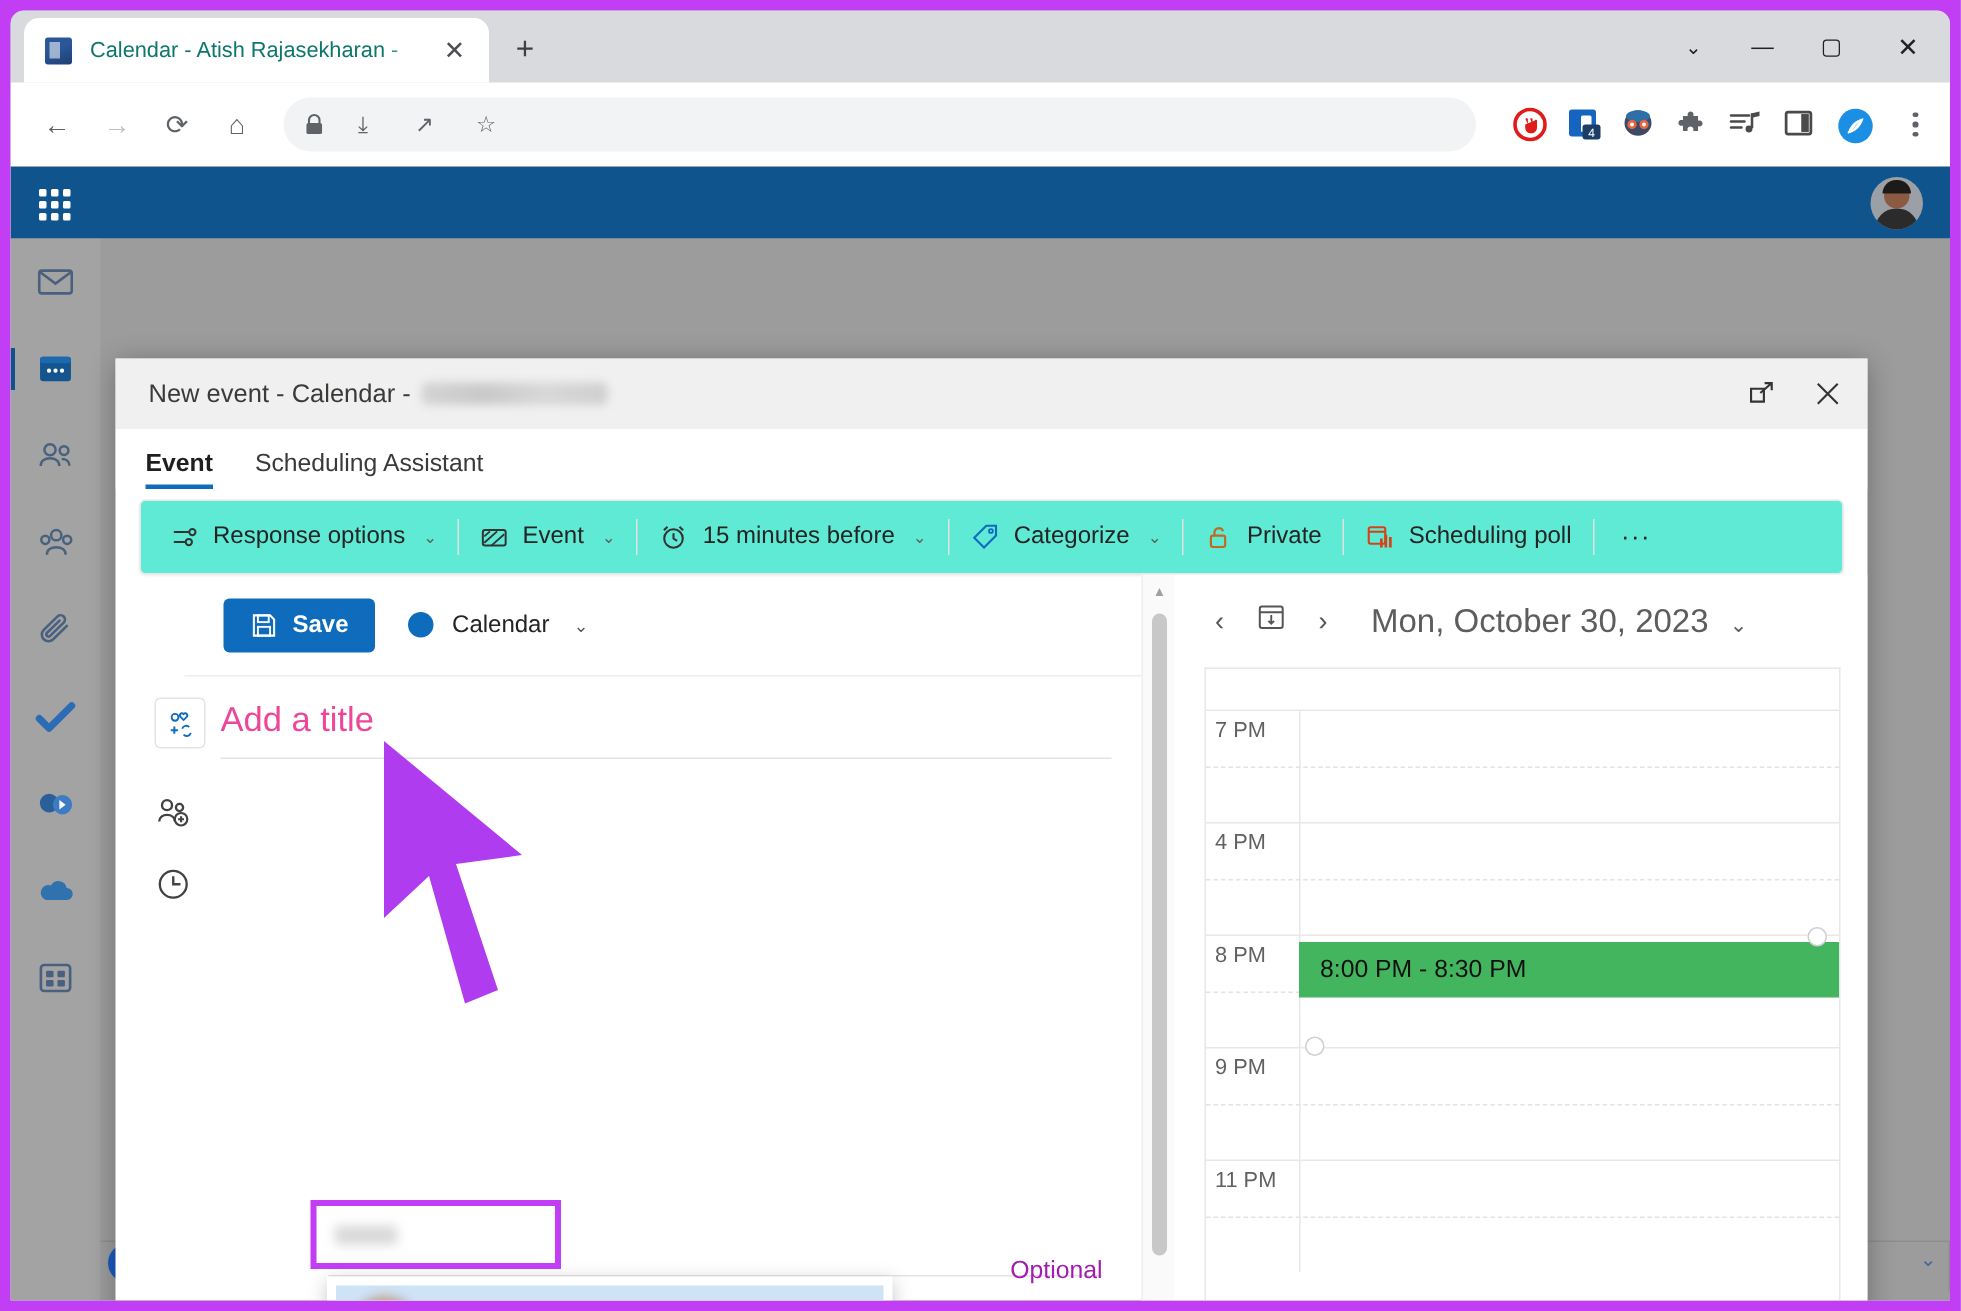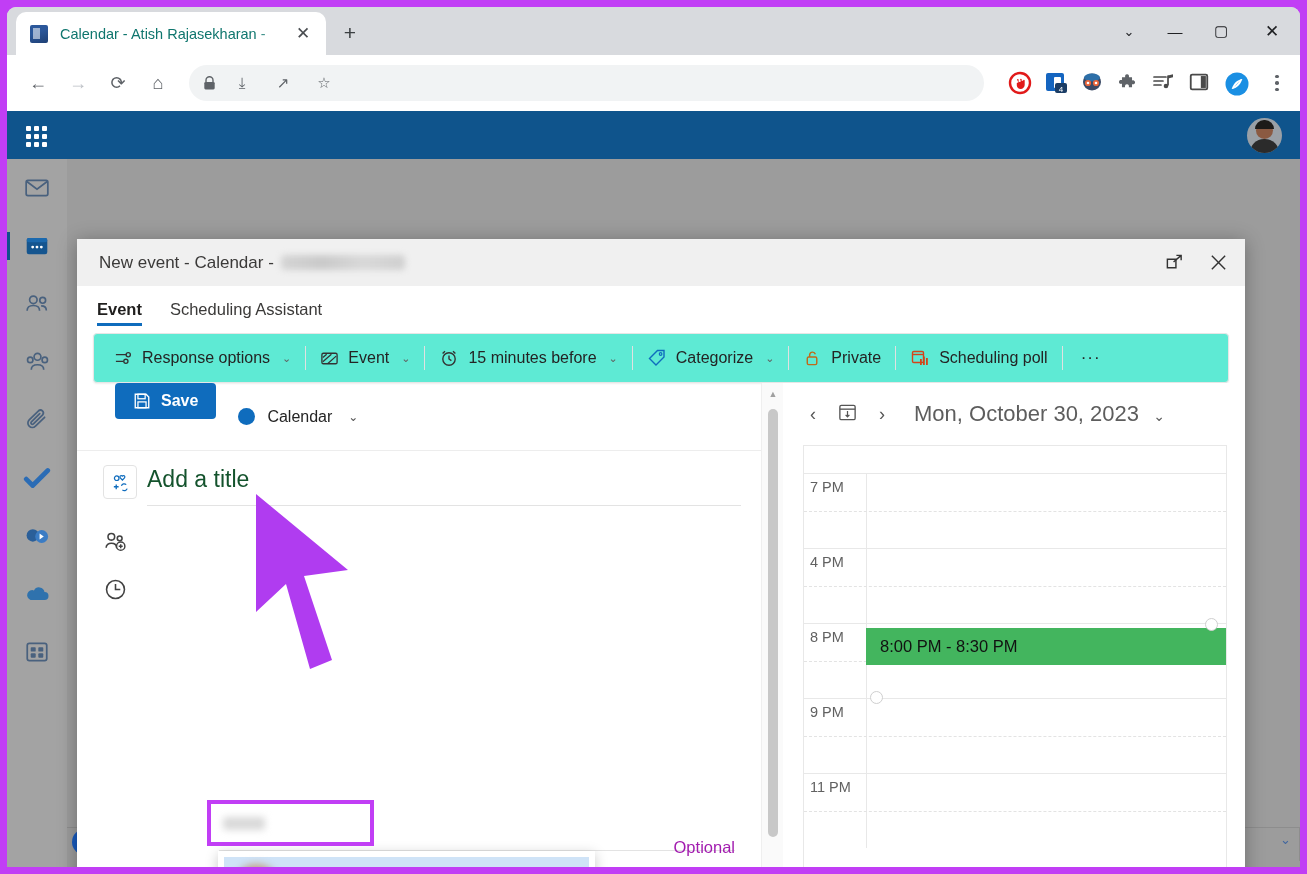--- a/index.html
+++ b/index.html
@@ -300,23 +300,24 @@
   }
   .sb-arrow.up { top: 2px; }
   .sb-thumb {
     position: absolute; left: 6px; top: 26px;
     width: 10px; height: 428px;
     background: #c8c8c8; border-radius: 5px;
   }
 
   .save-row {
     height: 68px;
-    display: flex; 
-    padding-left: 38px; gap: 22px;
+    display: flex; align-items: center;
+    padding-left: 26px; gap: 22px;
     border-bottom: 1px solid #ededed;
+    margin-left: 46px;
   }
   .save-btn {
     height: 36px; min-width: 100px;
     background: #0f6cbd; color: #fff;
     border-radius: 4px;
     display: flex; align-items: center; justify-content: center;
     gap: 10px; font-size: 16px; font-weight: bold;
     padding: 0 18px;
   }
   .cal-select { display: flex; align-items: center; gap: 12px; font-size: 16px; color: #242424; }
@@ -328,21 +329,21 @@
     padding-left: 26px;
     min-height: 56px;
   }
   .row-icon {
     width: 44px; flex: none;
     display: flex; align-items: center; justify-content: flex-start;
     color: #424242;
   }
   .row-field { flex: 1; position: relative; }
   .title-input {
-    font-size: 23px; color: #14532d;
+    font-size: 23px; color: #ec4899;
     border-bottom: 1px solid #e3e3e3;
     padding: 8px 0 12px 0; margin-right: 20px;
   }
   .title-icon-box {
     width: 34px; height: 34px;
     border: 1px solid #e3e3e3; border-radius: 4px;
     display: flex; align-items: center; justify-content: center;
     color: #0f6cbd;
   }
   .attendee-row { position: relative; height: 58px; }

